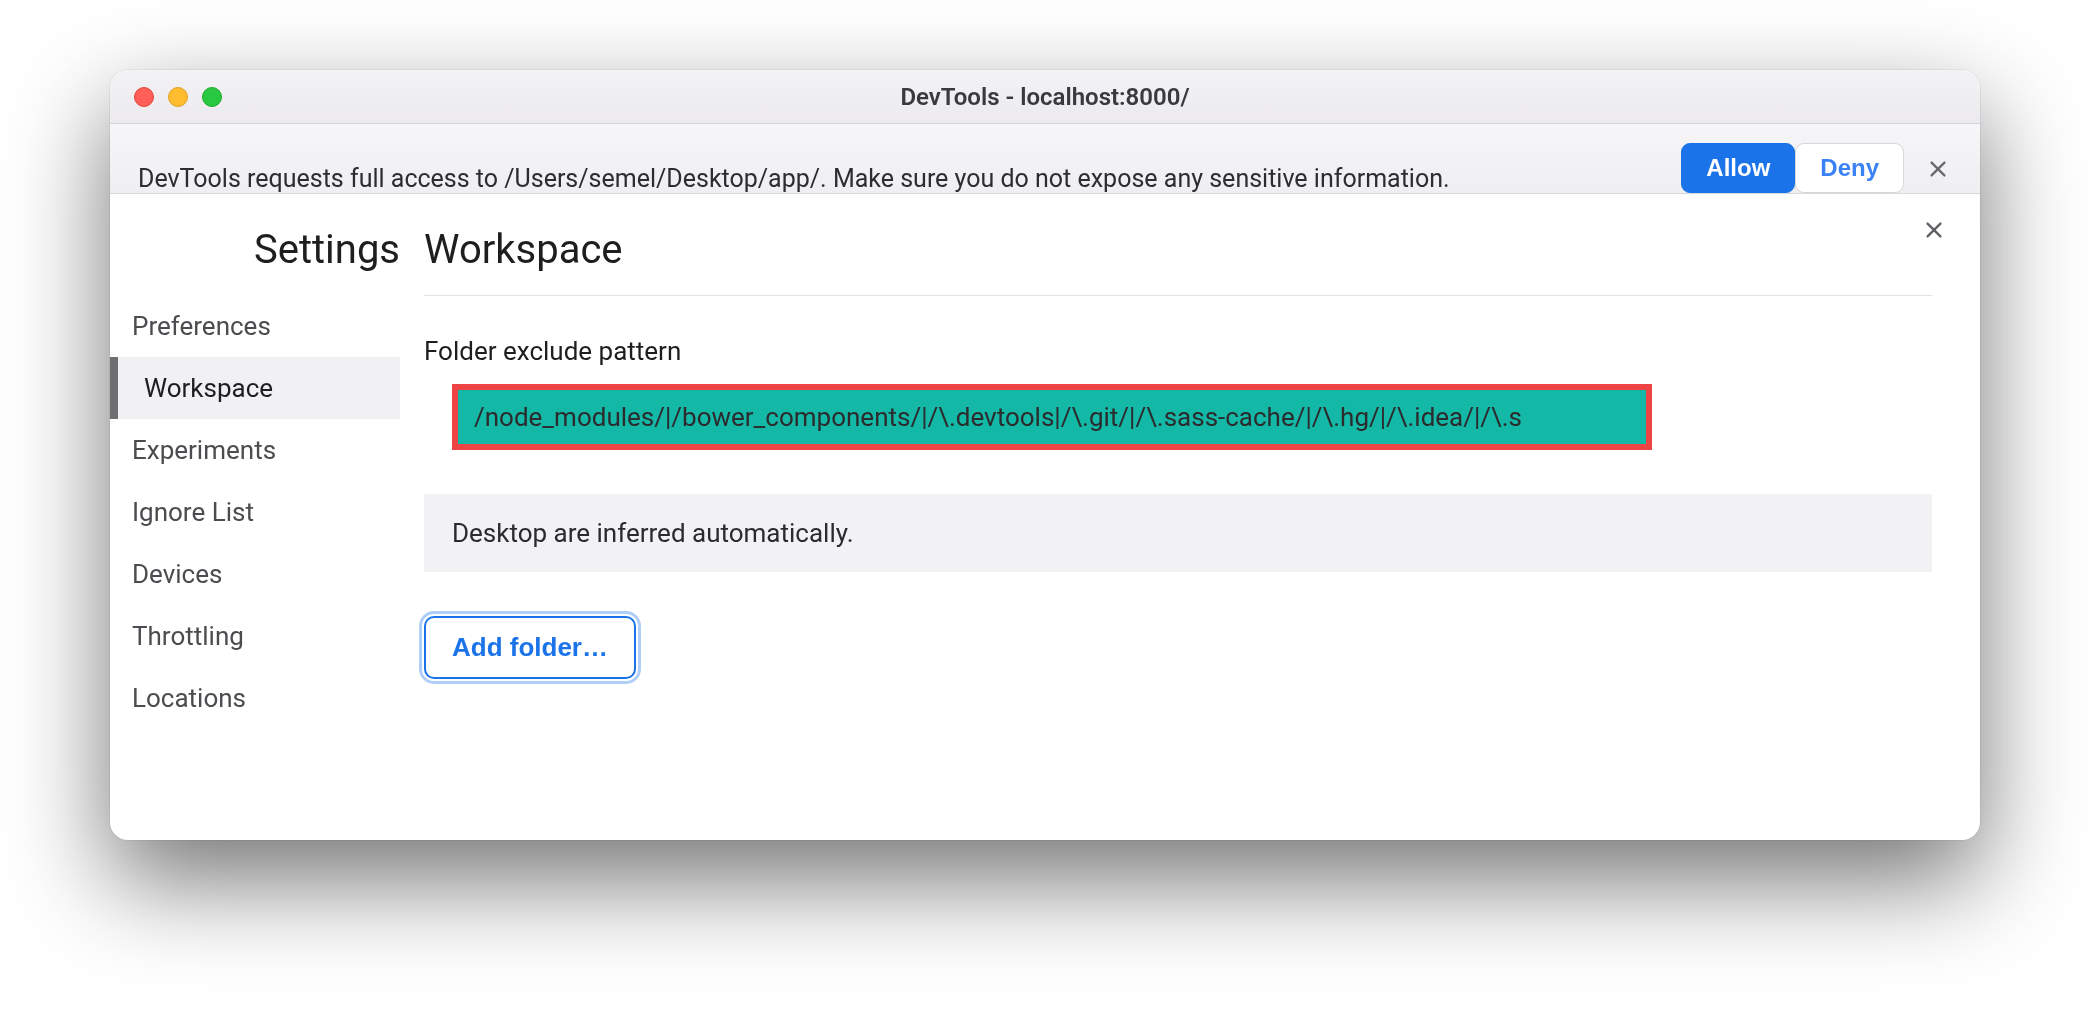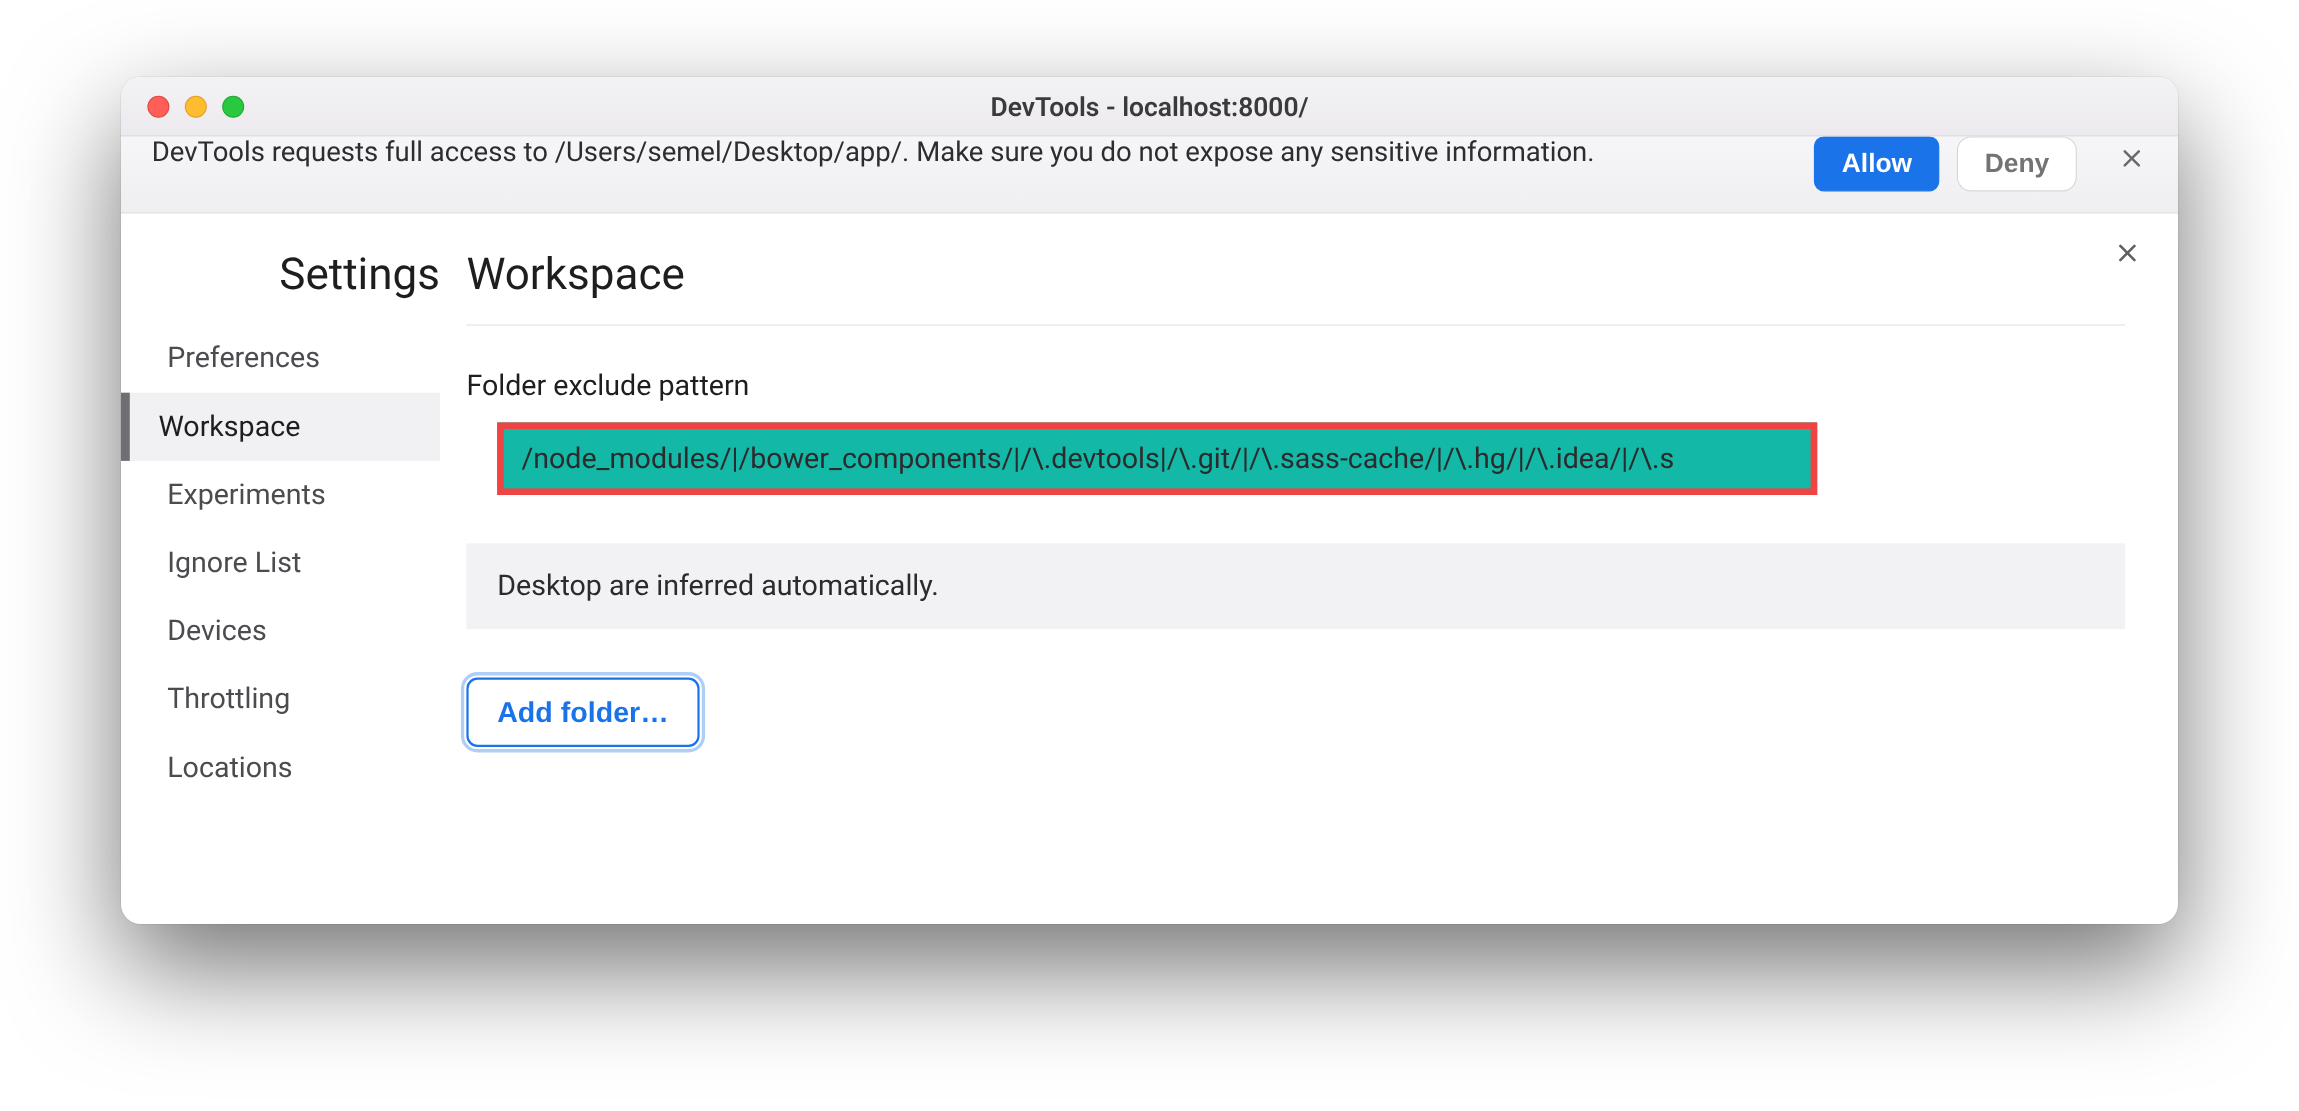--- a/index.html
+++ b/index.html
@@ -56,23 +56,23 @@
     font-weight: 600;
     color: #3a3a3c;
     pointer-events: none;
   }
   
   .notif {
     height: 70px;
     background: linear-gradient(#f6f5f7, #efeef1);
     border-bottom: 1px solid #d9d8db;
     display: flex;
-    align-items: flex-start;
+    align-items: flex-end;
     padding: 0 20px 0 28px;
-    gap: 16px;
+    gap: 0;
   }
   .notif-text {
     flex: 1;
     font-size: 25px;
     color: #2d2d2f;
   }
   .btn {
     font-size: 24px;
     font-weight: 600;
     border-radius: 9px;
@@ -80,23 +80,22 @@
     cursor: pointer;
     border: 1px solid transparent;
   }
   .btn-primary {
     background: #1a73e8;
     color: #ffffff;
     border-color: #1a73e8;
   }
   .btn-secondary {
     background: #ffffff;
-    color: #737373;
+    color: #3b82f6;
     border-color: #d7d7db;
-    border-radius: 13px;
   }
   .notif-close {
     width: 44px; height: 44px;
     display: flex; align-items: center; justify-content: center;
     color: #6a6a6e;
     cursor: pointer;
     margin-left: 12px;
   }
   .notif-close svg { width: 22px; height: 22px; }
   
@@ -123,21 +122,21 @@
   .sidebar-title {
     font-size: 40px;
     font-weight: 400;
     color: #1e1e20;
     padding: 0 0 22px 34px;
     text-align: right;
   }
   .sidebar-item {
     font-size: 26px;
     color: #4c4c50;
-    padding: 16px 0 16px 42px;
+    padding: 16px 0 16px 22px;
     cursor: pointer;
   }
   .sidebar-item.active {
     background: #f1f1f3;
     border-left: 8px solid #6f6f73;
     padding-left: 26px;
     color: #1e1e20;
   }
   
   .main {

